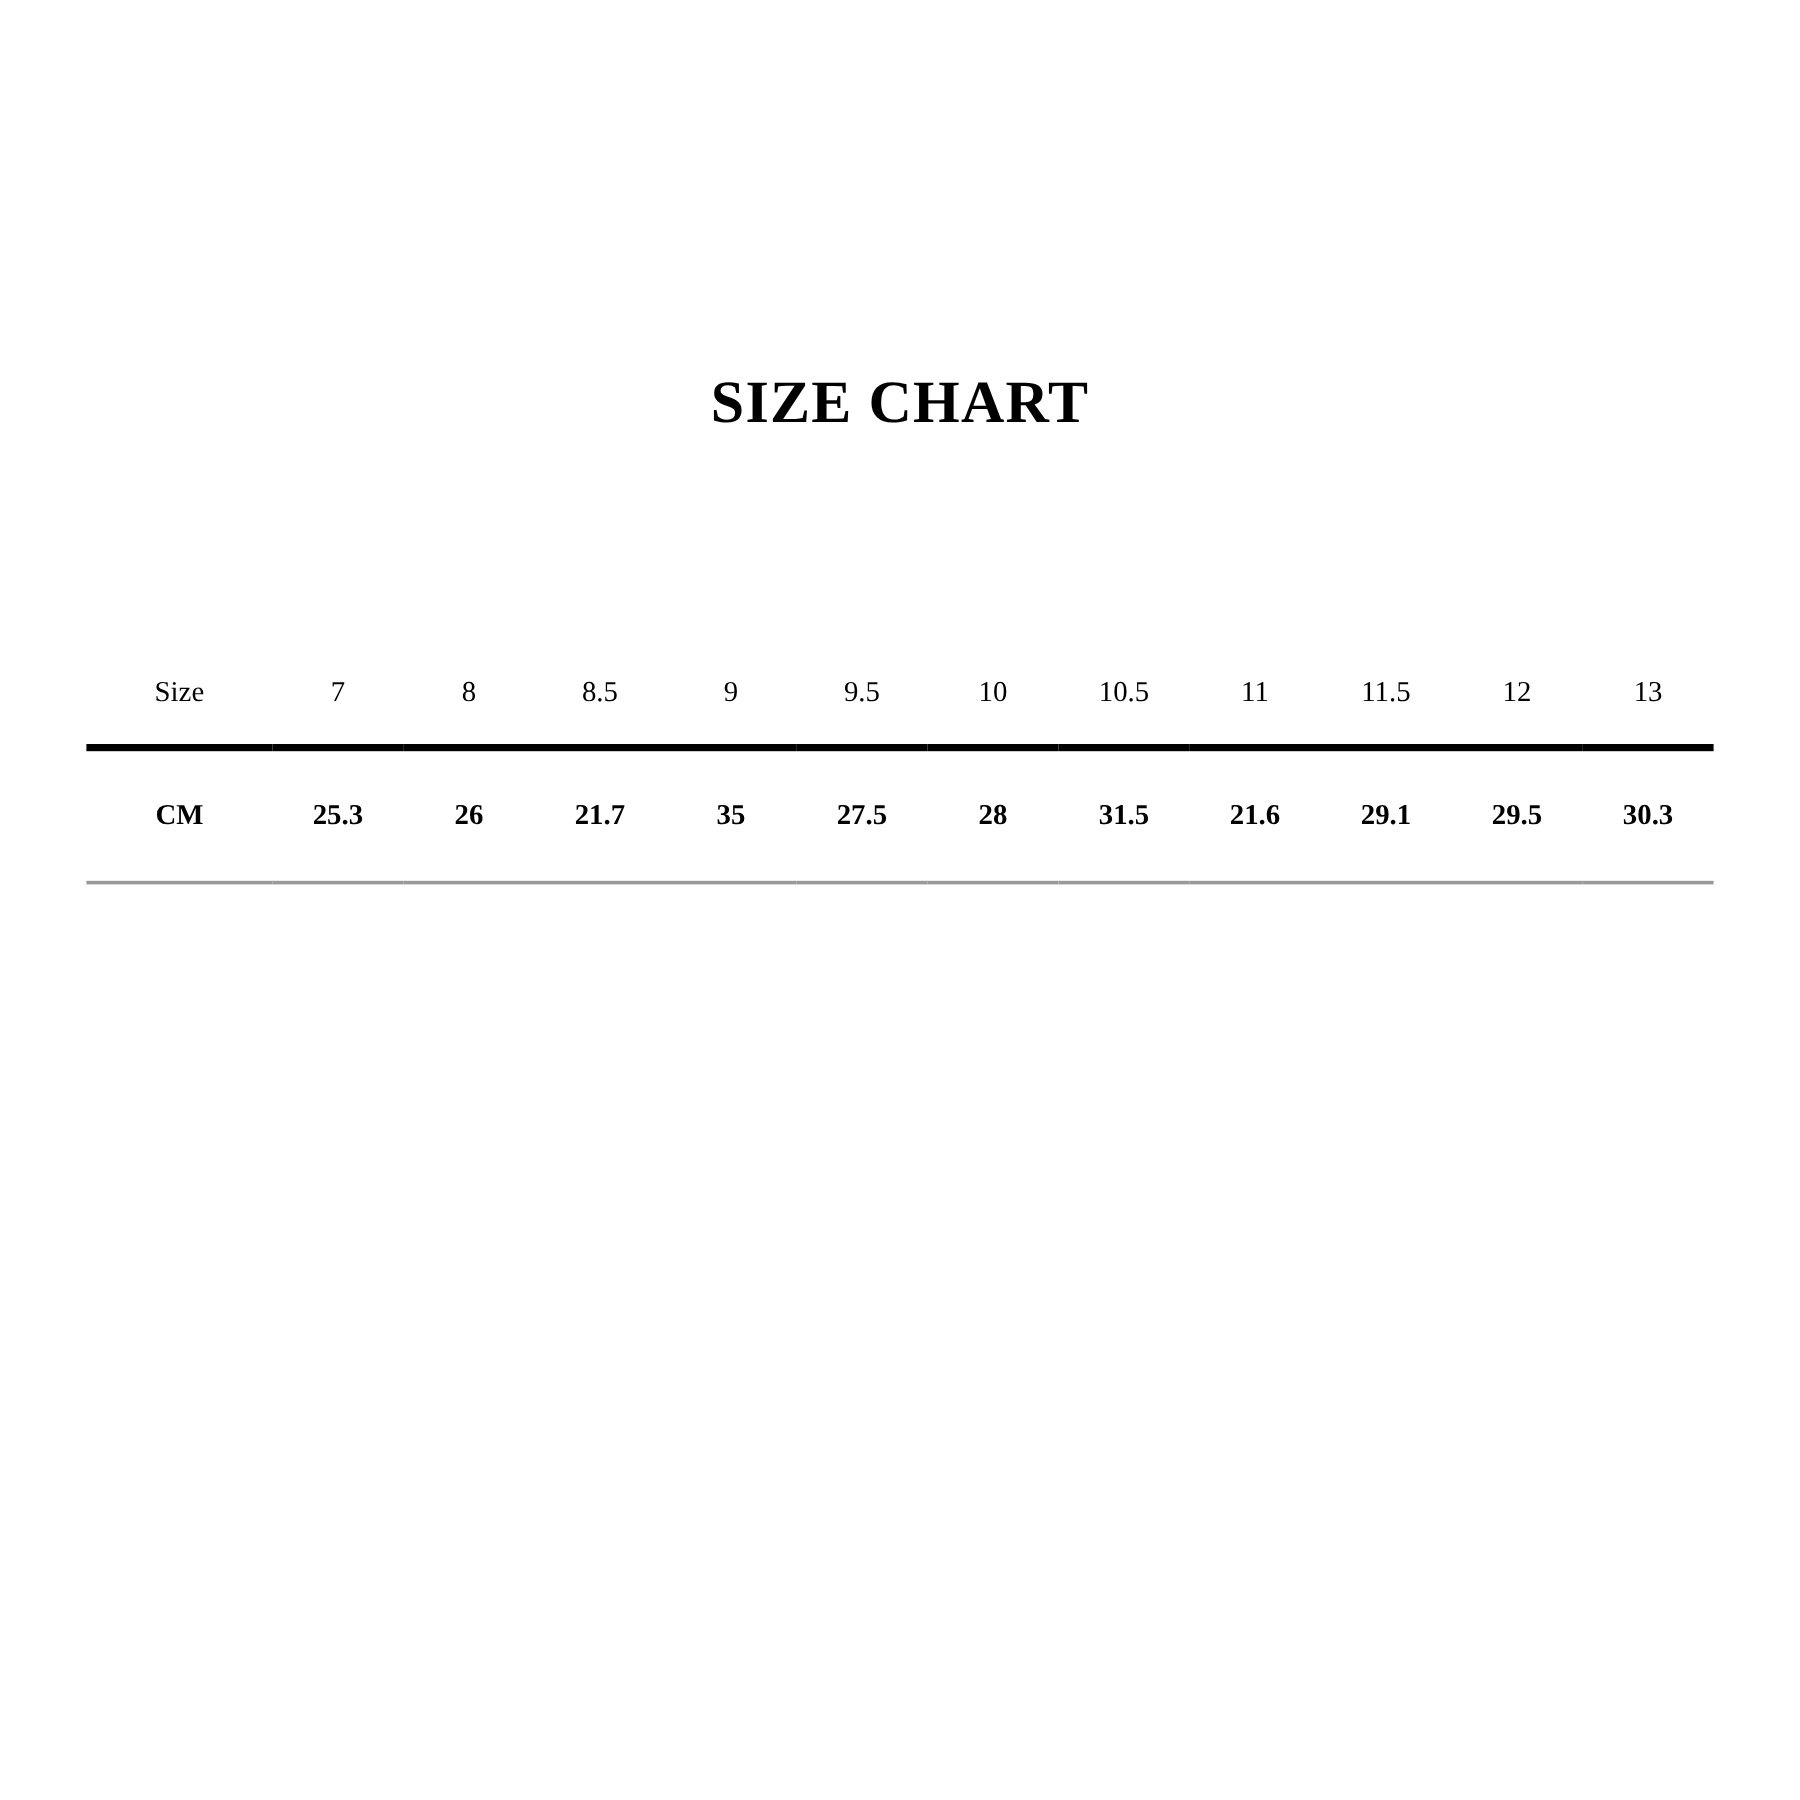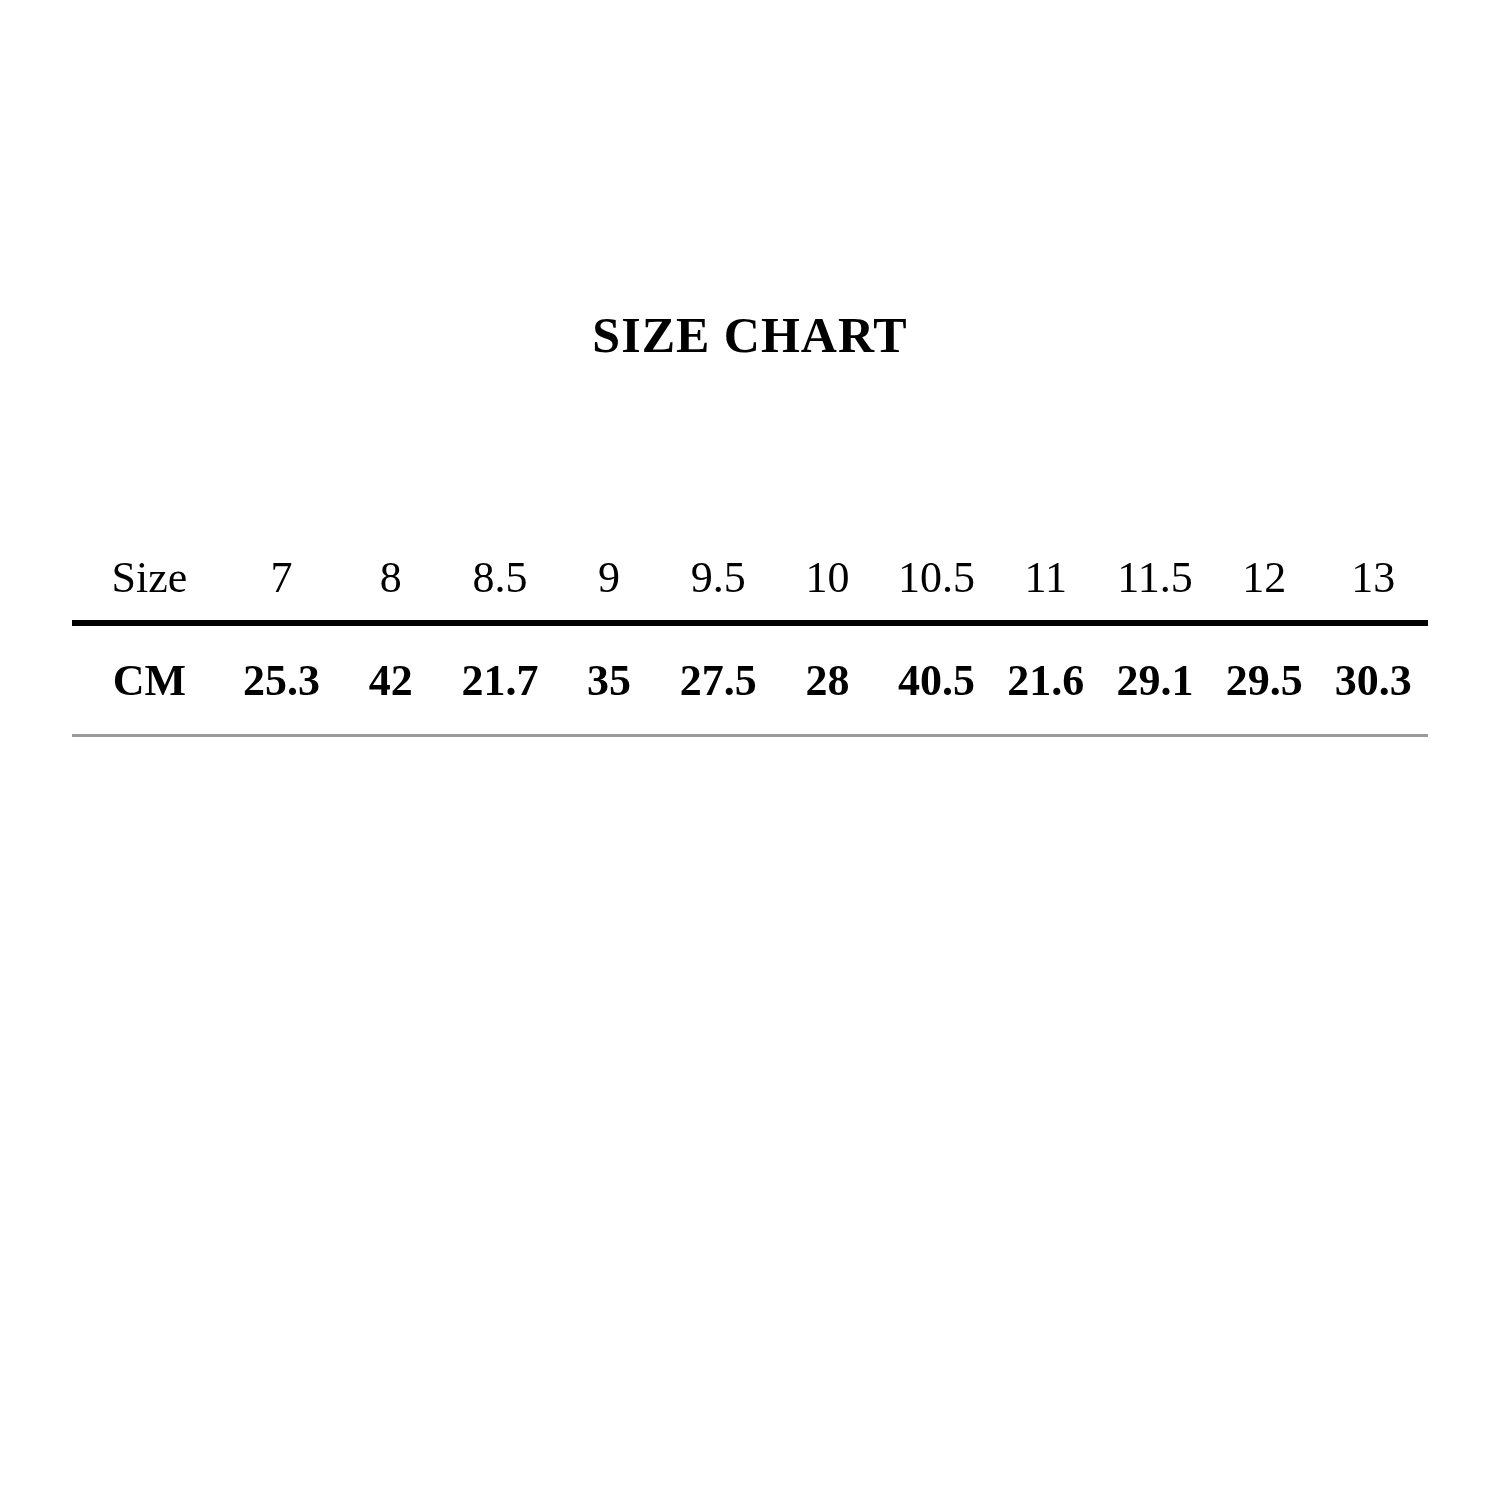--- a/index.html
+++ b/index.html
@@ -41,21 +41,21 @@
   }
   table.size-table {
     width: 100%;
     border-collapse: collapse;
     table-layout: fixed;
   }
   table.size-table td {
     padding: 0;
     vertical-align: middle;
     text-align: center;
-    font-size: 44px;
+    font-size: 24px;
   }
   tr.header-row td {
     height: 86px;
     font-weight: normal;
   }
   tr.value-row td {
     height: 108px;
     font-weight: bold;
   }
   td.row-label {
@@ -107,26 +107,26 @@
           <td>10</td>
           <td>10.5</td>
           <td>11</td>
           <td>11.5</td>
           <td>12</td>
           <td>13</td>
         </tr>
         <tr class="value-row">
           <td class="row-label">CM</td>
           <td>25.3</td>
-          <td>42</td>
+          <td>26</td>
           <td>21.7</td>
           <td>35</td>
           <td>27.5</td>
           <td>28</td>
-          <td>40.5</td>
+          <td>31.5</td>
           <td>21.6</td>
           <td>29.1</td>
           <td>29.5</td>
           <td>30.3</td>
         </tr>
       </tbody>
     </table>
   </div>
 
 </div>

